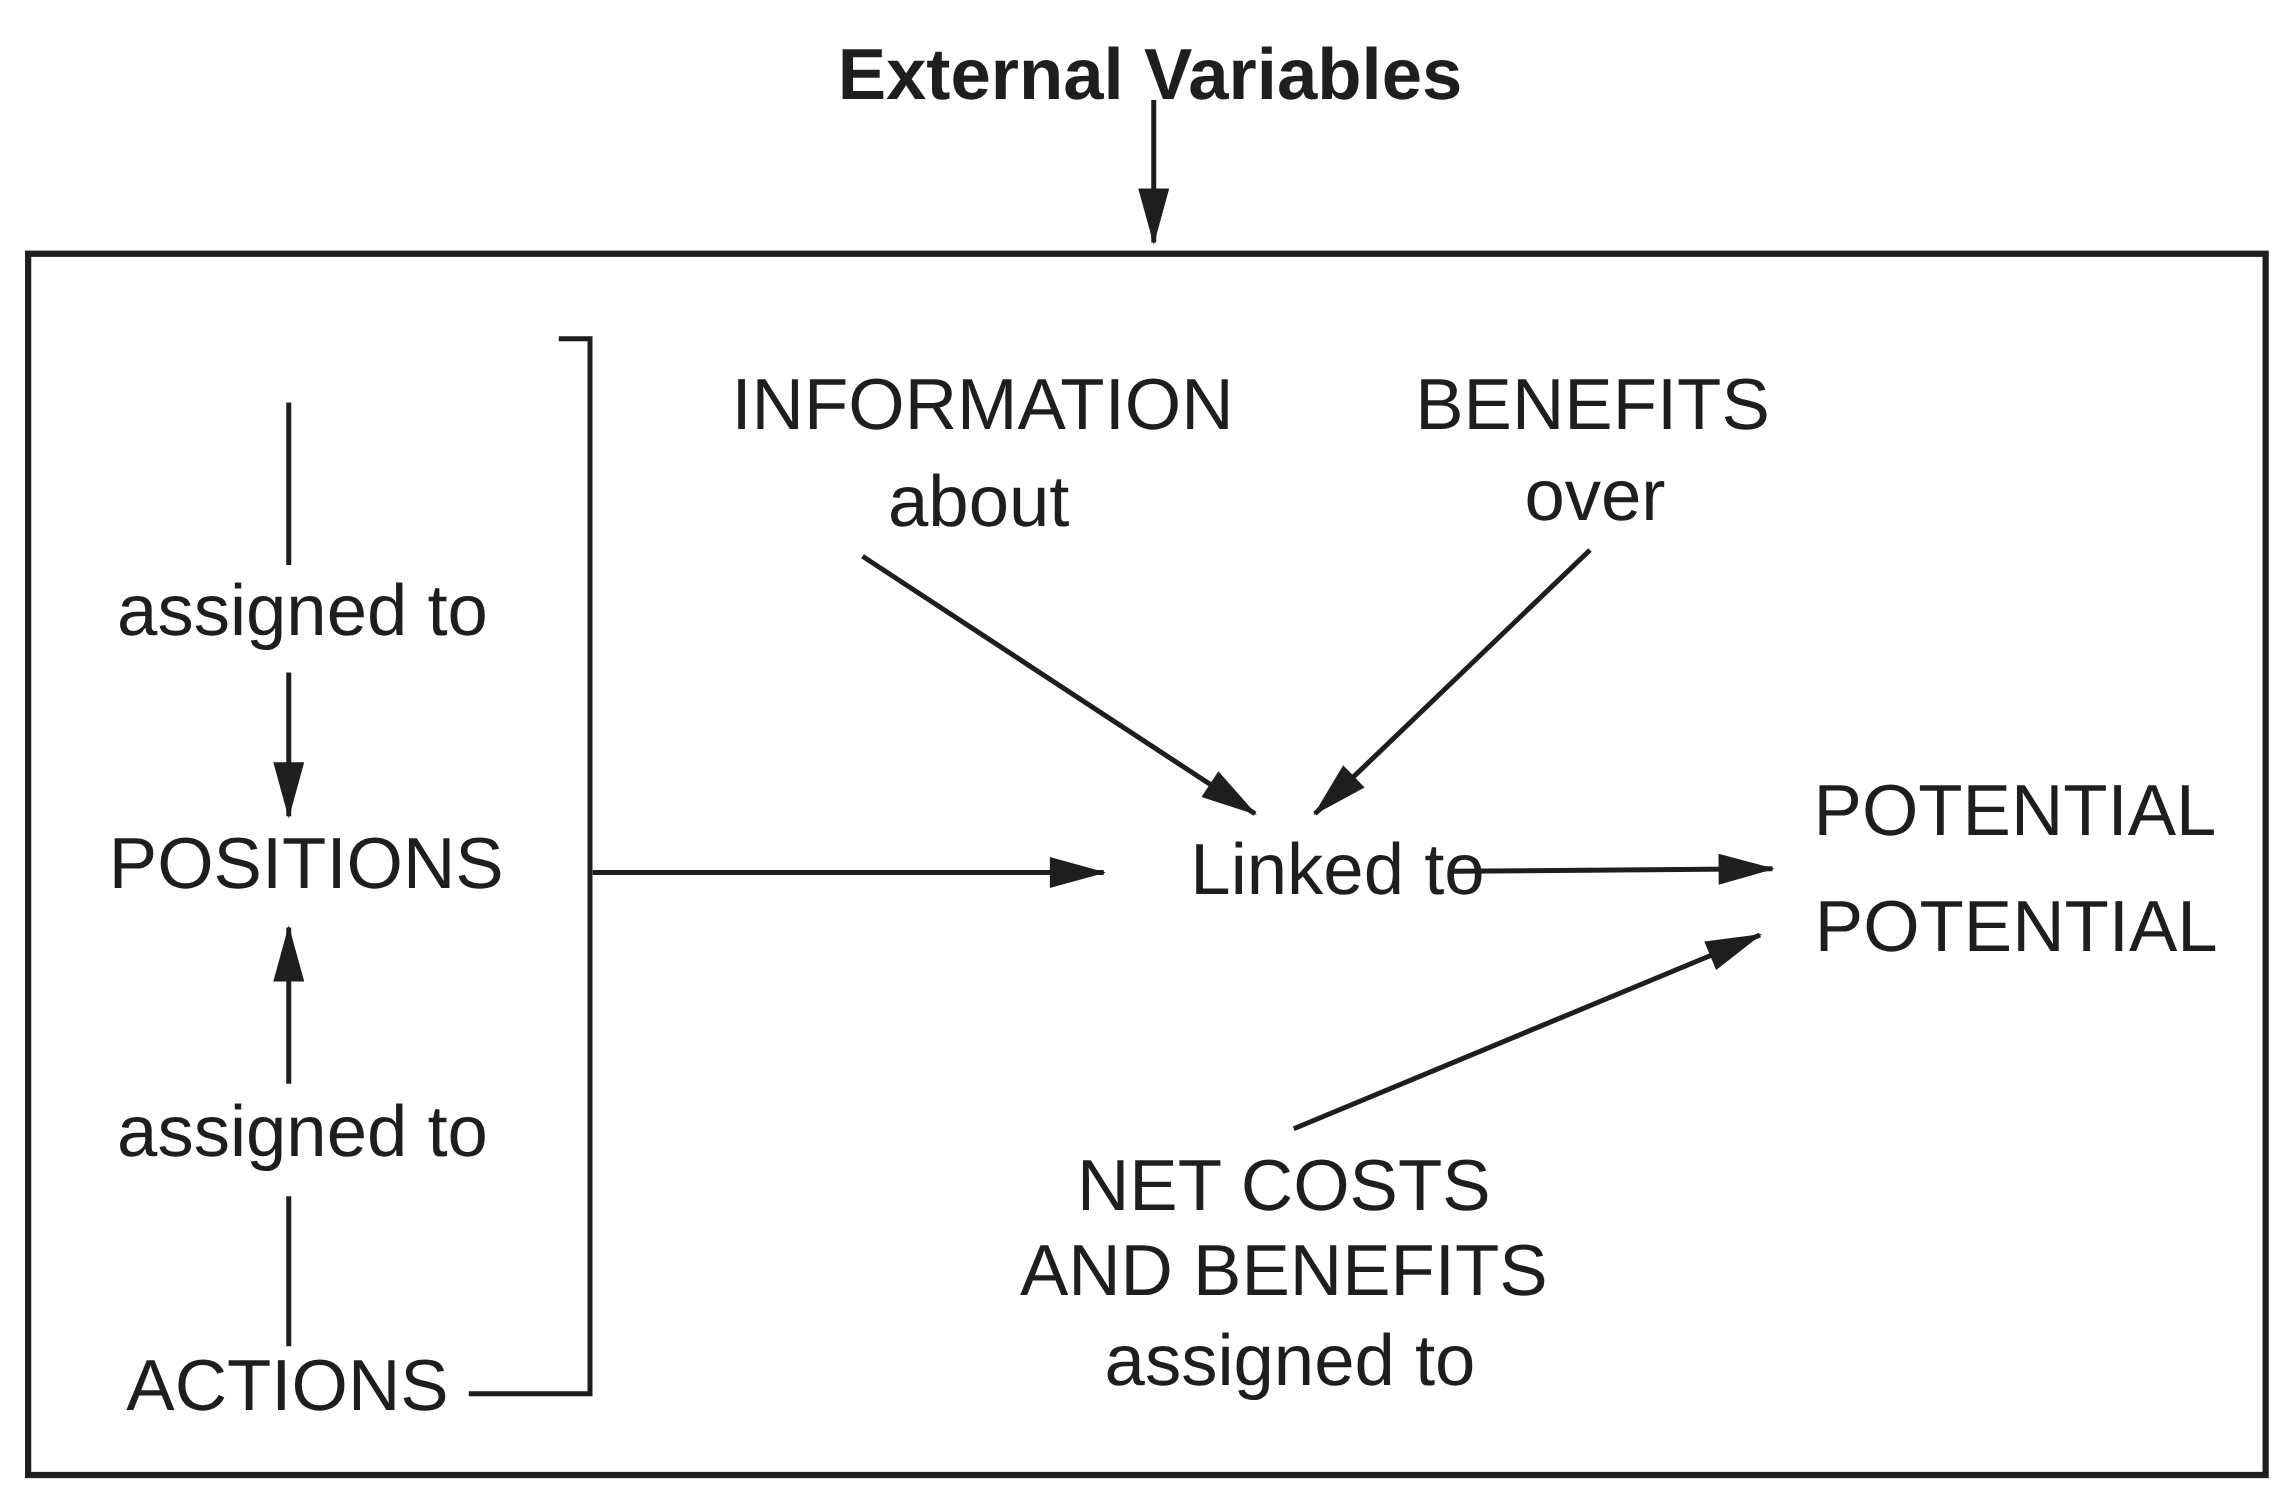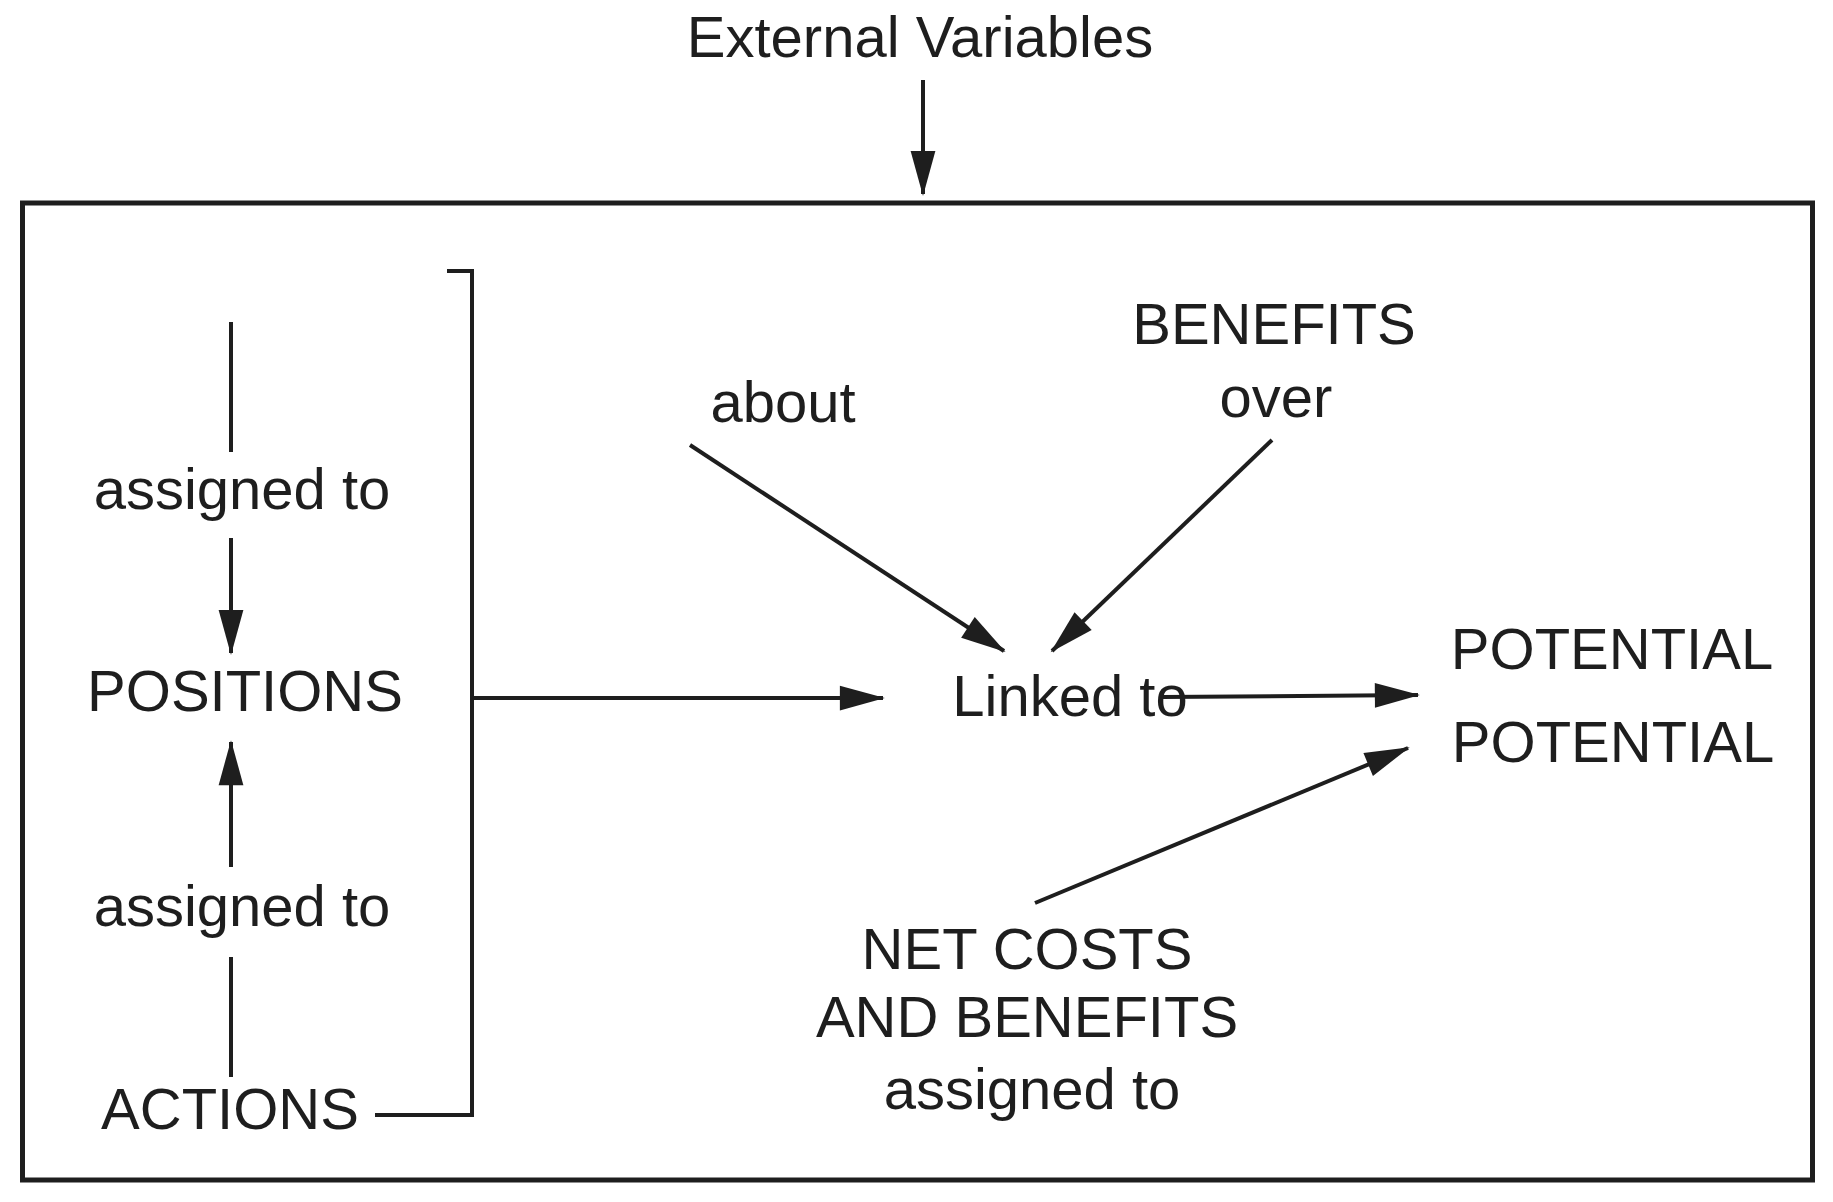--- a/index.html
+++ b/index.html
@@ -13,21 +13,21 @@
   }
   .lbl{
     position:absolute;
     transform:translateX(-50%);
     white-space:nowrap;
     font-size:58px;
     line-height:1;
     color:#1e1e1e;
     user-select:none;
   }
-  .bold{font-weight:normal;}
+  .bold{font-weight:bold;margin-top:23px;}
   #wires{position:absolute;left:0;top:0;width:1833px;height:1202px;}
   #wires path, #wires polyline, #wires rect, #wires line{
     stroke:#1e1e1e; stroke-width:4; fill:none;
   }
   #wires rect{stroke-width:5;}
   #wires .head{fill:#1e1e1e; stroke:none;}
 </style>
 </head>
 <body>
 
@@ -67,20 +67,21 @@
 
 
   <div class="lbl" style="left:242px; top:460px;">assigned to</div>
 
   <div class="lbl" style="left:245px; top:662px;">POSITIONS</div>
 
   <div class="lbl" style="left:242px; top:877px;">assigned to</div>
 
   <div class="lbl" style="left:230px; top:1080px;">ACTIONS</div>
 
+  <div class="lbl" style="left:786px; top:295px;">INFORMATION</div>
   <div class="lbl" style="left:783px; top:373px;">about</div>
 
   <div class="lbl" style="left:1274px; top:295px;">BENEFITS</div>
   <div class="lbl" style="left:1276px; top:368px;">over</div>
 
   <div class="lbl" style="left:1026px; top:667px;margin-left:44px;">Linked to</div>
 
   <div class="lbl" style="left:1612px; top:620px;">POTENTIAL</div>
   <div class="lbl" style="left:1613px; top:713px;">POTENTIAL</div>
 

